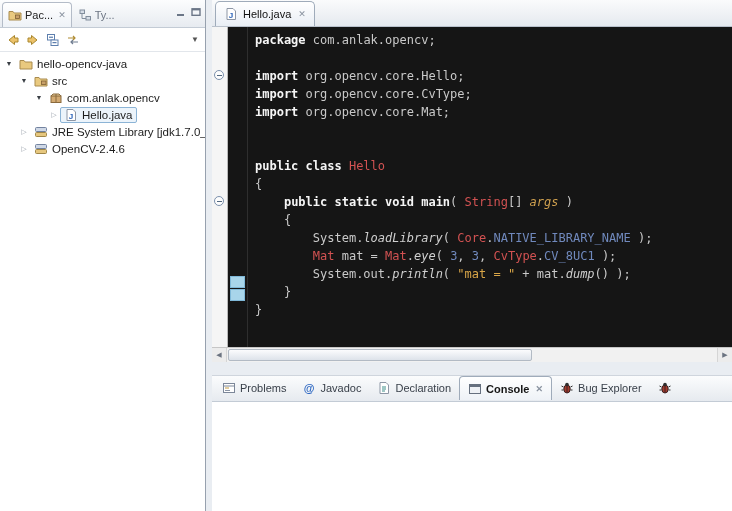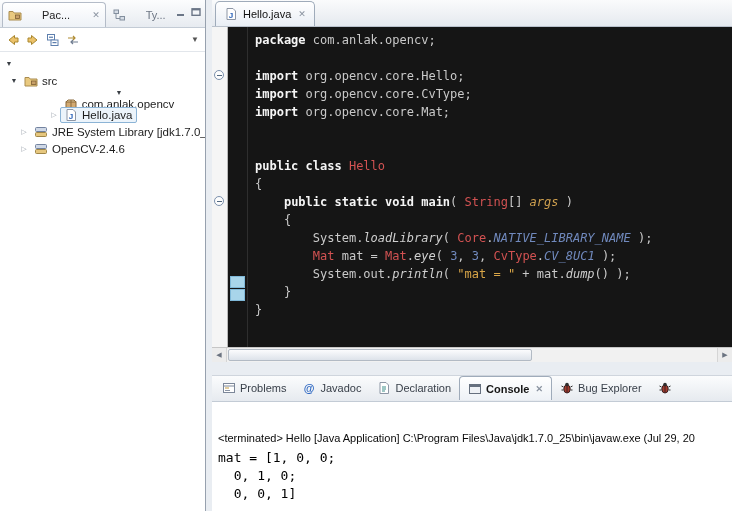--- a/index.html
+++ b/index.html
@@ -4,21 +4,21 @@
 <style>
   *{box-sizing:border-box;margin:0;padding:0}
   html,body{width:732px;height:511px;overflow:hidden}
   body{position:relative;font-family:"Liberation Sans",sans-serif;font-size:11px;color:#333;background:#e9edf2}
   .icon{display:inline-block;width:14px;height:14px;flex:0 0 auto}
   .icon svg{display:block}
 
   
   .left-panel{position:absolute;left:0;top:0;width:206px;height:511px;background:#fff;border-right:1px solid #97a1ae;overflow:hidden}
   .panel-tabbar{position:relative;height:28px;background:linear-gradient(#fcfdfe,#e7ebf0);border-bottom:1px solid #c3cbd5;display:flex;align-items:flex-end;padding-left:2px}
-  .ptab{display:flex;align-items:center;gap:20px;height:25px;padding:0 5px;border:1px solid #b4bcc8;border-bottom:none;border-radius:4px 4px 0 0;background:linear-gradient(#ffffff,#eef2f7);font-size:11px;color:#222;white-space:nowrap}
+  .ptab{display:flex;align-items:center;gap:3px;height:25px;padding:0 5px;border:1px solid #b4bcc8;border-bottom:none;border-radius:4px 4px 0 0;background:linear-gradient(#ffffff,#eef2f7);font-size:11px;color:#222;white-space:nowrap}
   .ptab.inactive{background:transparent;border-color:transparent;color:#6d7684}
   .tab-close{font-size:9px;color:#8a93a0;margin-left:2px;cursor:pointer}
   .win-btns{position:absolute;right:3px;top:6px;display:flex;gap:3px}
   .win-btns .icon{width:12px;height:12px}
   .panel-toolbar{height:24px;display:flex;align-items:center;gap:6px;padding:0 6px;border-bottom:1px solid #e2e6eb;background:#fff;position:relative}
   .panel-toolbar .spacer{flex:1}
   .view-menu{font-size:8px;color:#555}
   .tree{padding-top:3px;font-size:11.5px;color:#1c1c1c}
   .tree-row{display:flex;align-items:center;height:17px;white-space:nowrap}
   .arrow{width:12px;font-size:7px;text-align:center;flex:0 0 auto}
@@ -36,21 +36,21 @@
   .ruler{width:16px;background:#f5f5f5;border-right:1px solid #b9b9b9;position:relative;flex:0 0 auto}
   .fold{position:absolute;left:2px;width:10px;height:10px;border:1px solid #7c91ad;border-radius:50%;background:#fdfdfd}
   .fold::after{content:"";position:absolute;left:2px;top:4px;width:5px;height:1px;background:#51677f}
   .code{flex:1;background:var(--editor-bg,#151515);position:relative;font-family:"DejaVu Sans Mono",monospace;font-size:12px;padding:4px 0 0 27px;overflow:hidden}
   .code::before{content:"";position:absolute;left:19px;top:0;bottom:0;width:1px;background:#2e2e2e}
   .cl{height:18px;line-height:18px;white-space:pre;color:var(--tk-plain,#c9c9c9)}
   .tk-k,.tk-d{color:var(--tk-keyword,#f5f5f5);font-weight:bold}
   .tk-t{color:var(--tk-type,#d25252)}
   .tk-s{color:var(--tk-string,#d9a648)}
   .tk-n{color:var(--tk-number,#7089bd)}
-  .tk-c{color:var(--tk-constant,#7089bd);font-style:italic}
+  .tk-c{color:var(--tk-constant,#7089bd);}
   .tk-m{color:var(--tk-method,#cfcfcf);font-style:italic}
   .tk-a{color:var(--tk-arg,#d0a14f);font-style:italic}
   .tk-p{color:var(--tk-plain,#c9c9c9)}
   .sel-block{position:absolute;width:15px;height:12px;background:var(--sel-block,#a8d5ea);border:1px solid #7fb8d8}
   .hscroll{position:absolute;left:0;right:0;bottom:0;height:15px;background:#f1f1f1;border-top:1px solid #c6c6c6;display:flex;align-items:stretch}
   .sb-btn{width:15px;display:flex;align-items:center;justify-content:center;font-size:7px;color:#6b7380;background:#ececec;border-right:1px solid #d5d5d5}
   .sb-btn:last-child{border-left:1px solid #d5d5d5;border-right:none}
   .sb-track{flex:1;position:relative}
   .sb-thumb{position:absolute;left:1px;top:1px;height:12px;width:62%;background:linear-gradient(#fbfcfd,#dde3ea);border:1px solid #b2bac4;border-radius:2px}
 
@@ -130,32 +130,38 @@
             <path d="M12 9H5M7 7 5 9l2 2" fill="none" stroke="#6f7c90" stroke-width="1.2"></path>
           </svg>
       </span>
       <span class="spacer"></span>
       <span class="view-menu">▼</span>
     </div>
 
     <div class="tree" id="tree">
         <div class="tree-row" style="padding-left: 3px;">
           <span class="arrow exp">▼</span>
-        </div>
-        <div class="tree-row" style="padding-left: 8px;">
+          <span class="tree-label-wrap">
+            <span class="ticon"><svg width="14" height="14" viewBox="0 0 14 14">
+                <path d="M1 3.5h4l1.2 1.5H13v7H1z" fill="#e9c97f" stroke="#a98b4f"></path>
+              </svg></span>
+            <span>hello-opencv-java</span>
+          </span>
+        </div>
+        <div class="tree-row" style="padding-left: 18px;">
           <span class="arrow exp">▼</span>
           <span class="tree-label-wrap">
             <span class="ticon"><svg width="14" height="14" viewBox="0 0 14 14">
                 <path d="M1 3.5h4l1.2 1.5H13v7H1z" fill="#e9c97f" stroke="#a98b4f"></path>
                 <rect x="7.5" y="7" width="4.5" height="3.5" fill="#c8a06a" stroke="#7d5f34" stroke-width="0.8"></rect>
               </svg></span>
             <span>src</span>
           </span>
         </div>
-        <div class="tree-row" style="padding-left: 33px; flex-direction: column;">
+        <div class="tree-row" style="padding-left: 33px;">
           <span class="arrow exp">▼</span>
           <span class="tree-label-wrap">
             <span class="ticon"><svg width="14" height="14" viewBox="0 0 14 14">
                 <path d="M2 5l2-2h6l2 2" fill="#e8cc9a" stroke="#8a6a3c"></path>
                 <rect x="2" y="5" width="10" height="6.5" fill="#d3aa72" stroke="#8a6a3c"></rect>
                 <path d="M7 3v8.5" stroke="#8a6a3c"></path>
               </svg></span>
             <span>com.anlak.opencv</span>
           </span>
         </div>
@@ -296,19 +302,15 @@
           <svg width="14" height="14" viewBox="0 0 14 14">
               <ellipse cx="7" cy="8" rx="3.2" ry="4" fill="#a23b2e" stroke="#3a2020"></ellipse>
               <circle cx="7" cy="3.6" r="1.8" fill="#2e2e2e"></circle>
               <path d="M7 4.5v7" stroke="#3a2020"></path>
               <path d="M3.5 6 1.5 5M3.5 9H1.5M10.5 6l2-1M10.5 9h2" stroke="#2e2e2e"></path>
             </svg>
         </span>
 
       </div>
     </div>
-    <div class="console-content">
-      <div class="console-status">&lt;terminated&gt; Hello [Java Application] C:\Program Files\Java\jdk1.7.0_25\bin\javaw.exe (Jul 29, 20</div>
-      <div class="console-lines" id="consoleLines"><div>mat = [1, 0, 0;</div><div>  0, 1, 0;</div><div>  0, 0, 1]</div></div>
-    </div>
   </section>
 
 </div>
 
 </body></html>

